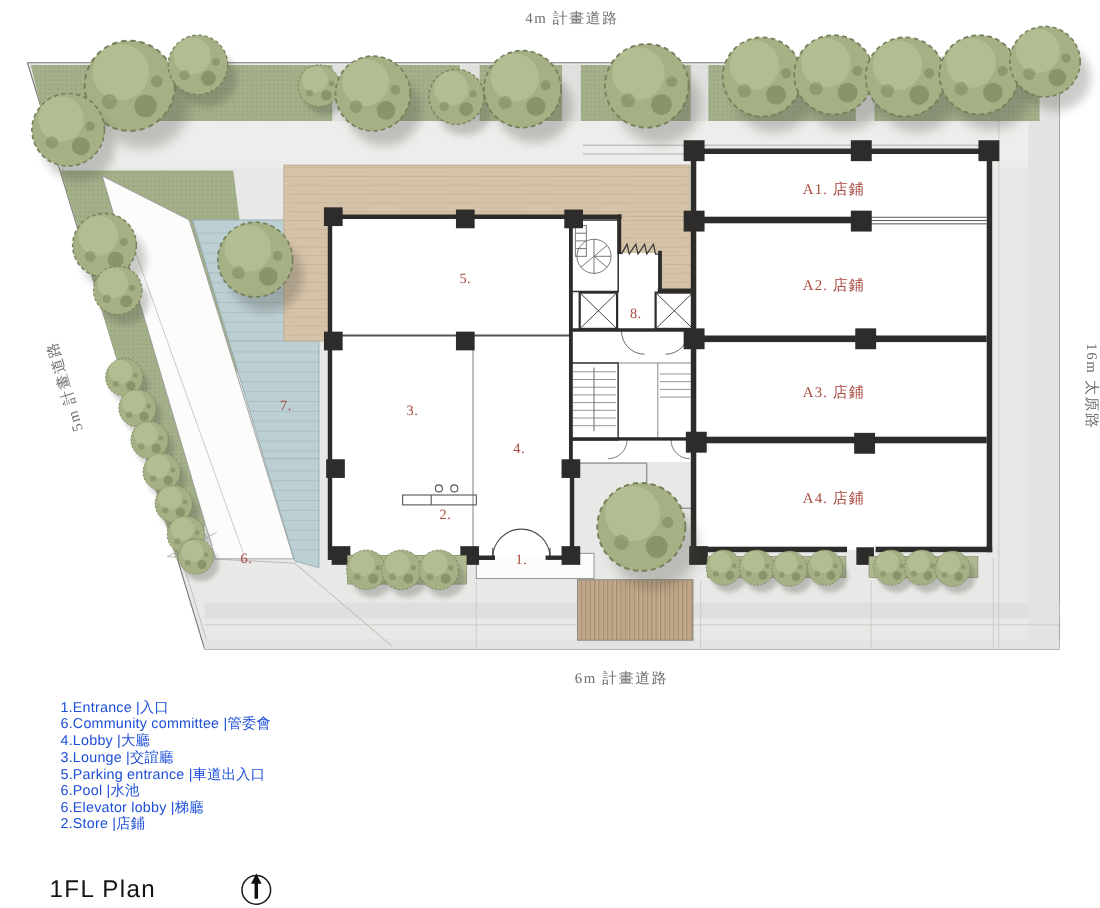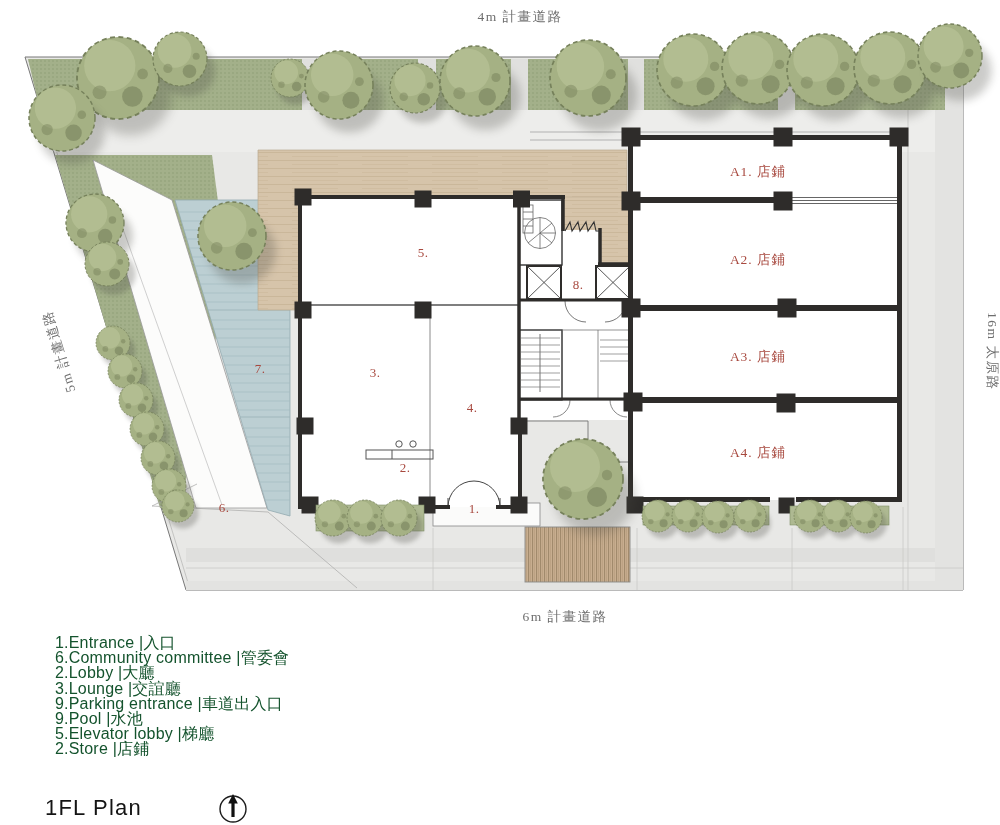--- a/index.html
+++ b/index.html
@@ -1,19 +1,19 @@
 <!DOCTYPE html>
 <html><head>
 <meta charset="utf-8">
 <style>
   html,body{margin:0;padding:0;background:#fff;}
   .canvas{position:relative;width:1000px;height:825px;background:#ffffff;overflow:hidden;
           font-family:"Liberation Sans","DejaVu Sans",sans-serif;}
   .plan-svg{position:absolute;left:0;top:0;}
-  .legend{position:absolute;left:55px;top:635px;color:#14532d;font-size:16px;line-height:15.2px;letter-spacing:0.2px;}
+  .legend{position:absolute;left:55px;top:635px;color:#1d4ed8;font-size:13px;line-height:15.2px;letter-spacing:0.2px;}
   .legend div{white-space:pre;}
   .plan-title{position:absolute;left:45px;top:795px;font-size:22px;color:#141414;letter-spacing:1.2px;font-weight:400;}
   svg text{user-select:none;}
   .road-label{font-family:"Liberation Serif","DejaVu Serif",serif;font-size:13.5px;fill:#6e6e6e;letter-spacing:1.5px;}
   .red-label{font-family:"Liberation Serif","DejaVu Serif",serif;font-size:13px;fill:#a8493f;letter-spacing:0.5px;}
   .store-label{font-family:"Liberation Serif","DejaVu Serif",serif;font-size:13.5px;fill:#a8493f;letter-spacing:1px;}
 </style>
 </head>
 <body>
 
@@ -357,23 +357,23 @@
   <g>
     <circle cx="233" cy="809" r="13" fill="none" stroke="#1d1d1d" stroke-width="1.4"></circle>
     <rect x="231.4" y="801" width="3.2" height="16" fill="#111"></rect>
     <polygon points="233,794 228.2,803.5 237.8,803.5" fill="#111"></polygon>
   </g>
 </svg>
 
 <div class="legend">
   <div>1.Entrance |入口</div>
   <div>6.Community committee |管委會</div>
-  <div>2.Lobby |大廳</div>
+  <div>4.Lobby |大廳</div>
   <div>3.Lounge |交誼廳</div>
-  <div>9.Parking entrance |車道出入口</div>
-  <div>9.Pool |水池</div>
-  <div>5.Elevator lobby |梯廳</div>
+  <div>5.Parking entrance |車道出入口</div>
+  <div>6.Pool |水池</div>
+  <div>6.Elevator lobby |梯廳</div>
   <div>2.Store |店鋪</div>
 </div>
 
 <div class="plan-title">1FL Plan</div>
 
 </div>
 
 </body></html>

